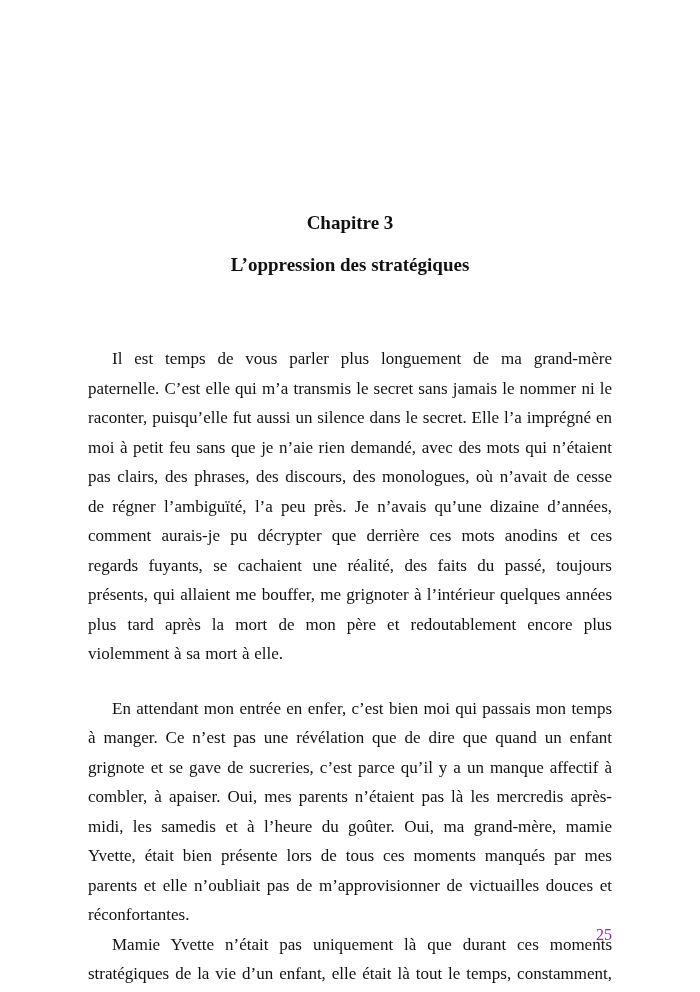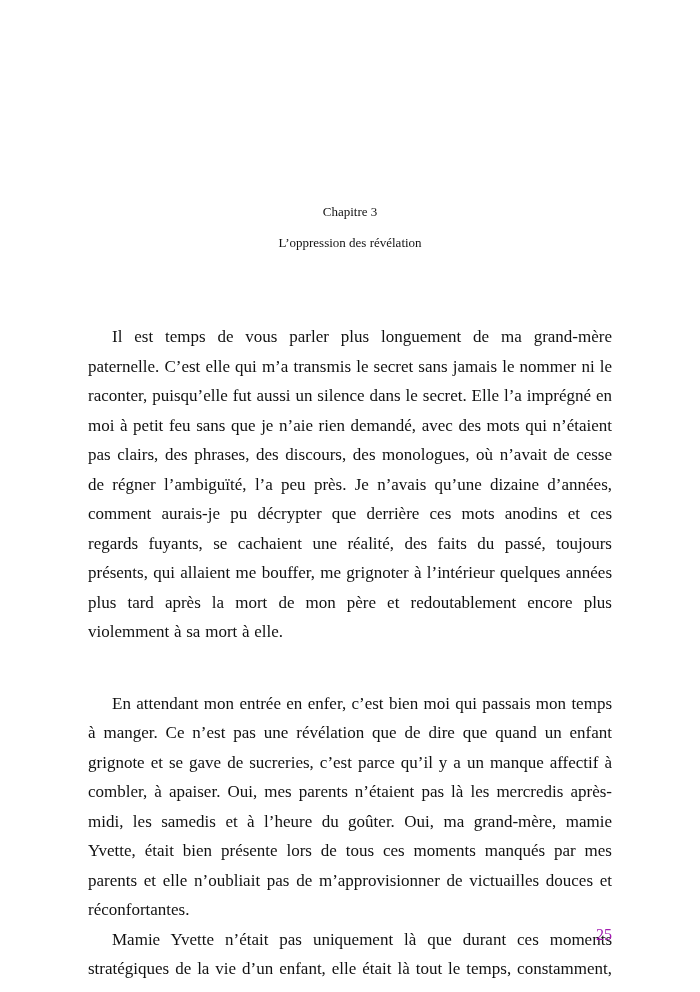--- a/index.html
+++ b/index.html
@@ -17,55 +17,55 @@
     padding: 0 88px;
     font-family: "Liberation Serif", "DejaVu Serif", serif;
     color: #111111;
     overflow: hidden;
   }
   .chapter-heading {
     padding-top: 196px;
     text-align: center;
   }
   .chapter-heading .line {
-    font-size: 13px;
-    font-weight: 400;
+    font-size: 19px;
+    font-weight: 700;
     line-height: 30px;
-    margin: 1px;
+    margin: 12px;
   }
   .body-text {
     margin-top: 64px;
     font-size: 17px;
     line-height: 29.5px;
     text-align: justify;
   }
   .para {
     margin: 0;
     text-indent: 24px;
     word-spacing: 0.5px;
   }
   .para.spaced-after {
-    margin-bottom: 42px;
+    margin-bottom: 25px;
   }
   .page-footer {
     position: absolute;
     right: 88px;
     bottom: 48px;
     font-size: 16px;
     color: #a21caf;
   }
 </style>
 </head>
 <body>
 
 <div class="page">
 
   <header class="chapter-heading">
     <div class="line">Chapitre 3</div>
-    <div class="line">L’oppression des révélation</div>
+    <div class="line">L’oppression des stratégiques</div>
   </header>
 
   <main class="body-text">
     <p class="para spaced-after">Il est temps de vous parler plus longuement de ma grand-mère paternelle. C’est elle qui m’a transmis le secret sans jamais le nommer ni le raconter, puisqu’elle fut aussi un silence dans le secret. Elle l’a imprégné en moi à petit feu sans que je n’aie rien demandé, avec des mots qui n’étaient pas clairs, des phrases, des discours, des monologues, où n’avait de cesse de régner l’ambiguïté, l’a peu près. Je n’avais qu’une dizaine d’années, comment aurais-je pu décrypter que derrière ces mots anodins et ces regards fuyants, se cachaient une réalité, des faits du passé, toujours présents, qui allaient me bouffer, me grignoter à l’intérieur quelques années plus tard après la mort de mon père et redoutablement encore plus violemment à sa mort à elle.</p>
     <p class="para">En attendant mon entrée en enfer, c’est bien moi qui passais mon temps à manger. Ce n’est pas une révélation que de dire que quand un enfant grignote et se gave de sucreries, c’est parce qu’il y a un manque affectif à combler, à apaiser. Oui, mes parents n’étaient pas là les mercredis après-midi, les samedis et à l’heure du goûter. Oui, ma grand-mère, mamie Yvette, était bien présente lors de tous ces moments manqués par mes parents et elle n’oubliait pas de m’approvisionner de victuailles douces et réconfortantes.</p>
     <p class="para">Mamie Yvette n’était pas uniquement là que durant ces moments stratégiques de la vie d’un enfant, elle était là tout le temps, constamment, interminablement. Elle était perpétuellement présente car sa maison était collée à la nôtre. Notre maison que papa avait</p>
   </main>
 
   <footer class="page-footer">25</footer>
 

